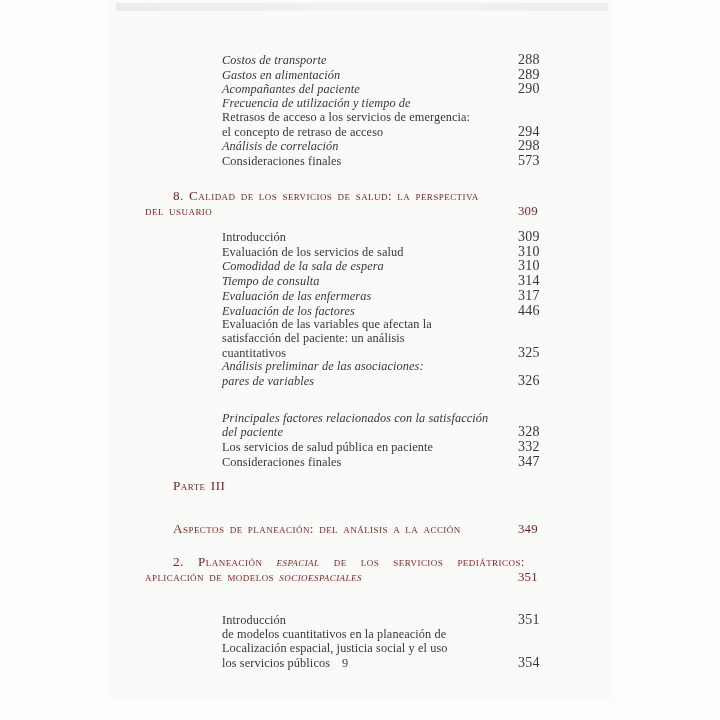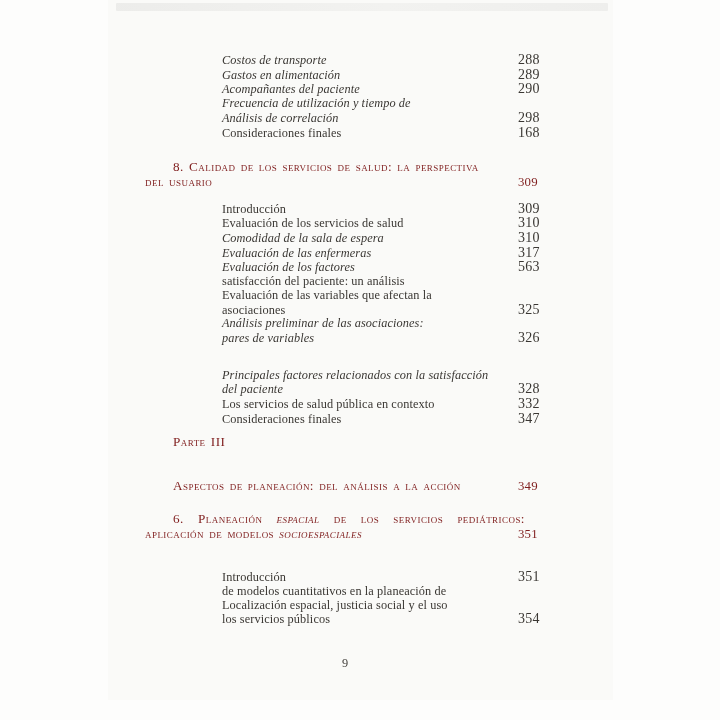--- a/index.html
+++ b/index.html
@@ -89,28 +89,37 @@
           <span class="num">290</span>
         </div>
       </div>
       <div class="block kind-entry">
         <div class="line first">
           <span class="t it">Frecuencia de utilización y tiempo de</span>
         </div>
       </div>
       <div class="block kind-entry">
         <div class="line first">
+          <span class="t">Retrasos de acceso a los servicios de emergencia:</span>
+        </div>
+        <div class="line">
+          <span class="t">el concepto de retraso de acceso</span>
+          <span class="num">294</span>
+        </div>
+      </div>
+      <div class="block kind-entry">
+        <div class="line first">
           <span class="t it">Análisis de correlación</span>
           <span class="num">298</span>
         </div>
       </div>
       <div class="block kind-entry">
         <div class="line first">
           <span class="t">Consideraciones finales</span>
-          <span class="num">168</span>
+          <span class="num">573</span>
         </div>
       </div>
       <div class="block kind-heading sp-xl">
         <div class="line first">
           <span class="t"><span>8. Calidad de los servicios de salud: la perspectiva</span></span>
         </div>
         <div class="line">
           <span class="t"><span>del usuario</span></span>
           <span class="num">309</span>
         </div>
@@ -128,39 +137,45 @@
         </div>
       </div>
       <div class="block kind-entry">
         <div class="line first">
           <span class="t it">Comodidad de la sala de espera</span>
           <span class="num">310</span>
         </div>
       </div>
       <div class="block kind-entry">
         <div class="line first">
+          <span class="t it">Tiempo de consulta</span>
+          <span class="num">314</span>
+        </div>
+      </div>
+      <div class="block kind-entry">
+        <div class="line first">
           <span class="t it">Evaluación de las enfermeras</span>
           <span class="num">317</span>
         </div>
       </div>
       <div class="block kind-entry">
         <div class="line first">
           <span class="t it">Evaluación de los factores</span>
-          <span class="num">563</span>
-        </div>
-      </div>
-      <div class="block kind-entry">
+          <span class="num">446</span>
+        </div>
+      </div>
+      <div class="block kind-entry">
+        <div class="line first">
+          <span class="t">Evaluación de las variables que afectan la</span>
+        </div>
         <div class="line">
           <span class="t">satisfacción del paciente: un análisis</span>
         </div>
-        <div class="line first">
-          <span class="t">Evaluación de las variables que afectan la</span>
-        </div>
-        <div class="line">
-          <span class="t">asociaciones</span>
+        <div class="line">
+          <span class="t">cuantitativos</span>
           <span class="num">325</span>
         </div>
       </div>
       <div class="block kind-entry">
         <div class="line first">
           <span class="t it">Análisis preliminar de las asociaciones:</span>
         </div>
         <div class="line">
           <span class="t it">pares de variables</span>
           <span class="num">326</span>
@@ -170,21 +185,21 @@
         <div class="line first">
           <span class="t it">Principales factores relacionados con la satisfacción</span>
         </div>
         <div class="line">
           <span class="t it">del paciente</span>
           <span class="num">328</span>
         </div>
       </div>
       <div class="block kind-entry">
         <div class="line first">
-          <span class="t">Los servicios de salud pública en contexto</span>
+          <span class="t">Los servicios de salud pública en paciente</span>
           <span class="num">332</span>
         </div>
       </div>
       <div class="block kind-entry">
         <div class="line first">
           <span class="t">Consideraciones finales</span>
           <span class="num">347</span>
         </div>
       </div>
       <div class="block kind-part sp-xs">
@@ -193,21 +208,21 @@
         </div>
       </div>
       <div class="block kind-heading sp-md">
         <div class="line first">
           <span class="t"><span>Aspectos de planeación: del análisis a la acción</span></span>
           <span class="num">349</span>
         </div>
       </div>
       <div class="block kind-heading sp-lg">
         <div class="line first jline">
-          <span class="t"><span>6. Planeación </span><span class="it">espacial</span><span> de los servicios pediátricos:</span></span>
+          <span class="t"><span>2. Planeación </span><span class="it">espacial</span><span> de los servicios pediátricos:</span></span>
         </div>
         <div class="line">
           <span class="t"><span>aplicación de modelos </span><span class="it">socioespaciales</span></span>
           <span class="num">351</span>
         </div>
       </div>
       <div class="block kind-entry sp-md">
         <div class="line first">
           <span class="t">Introducción</span>
           <span class="num">351</span>

